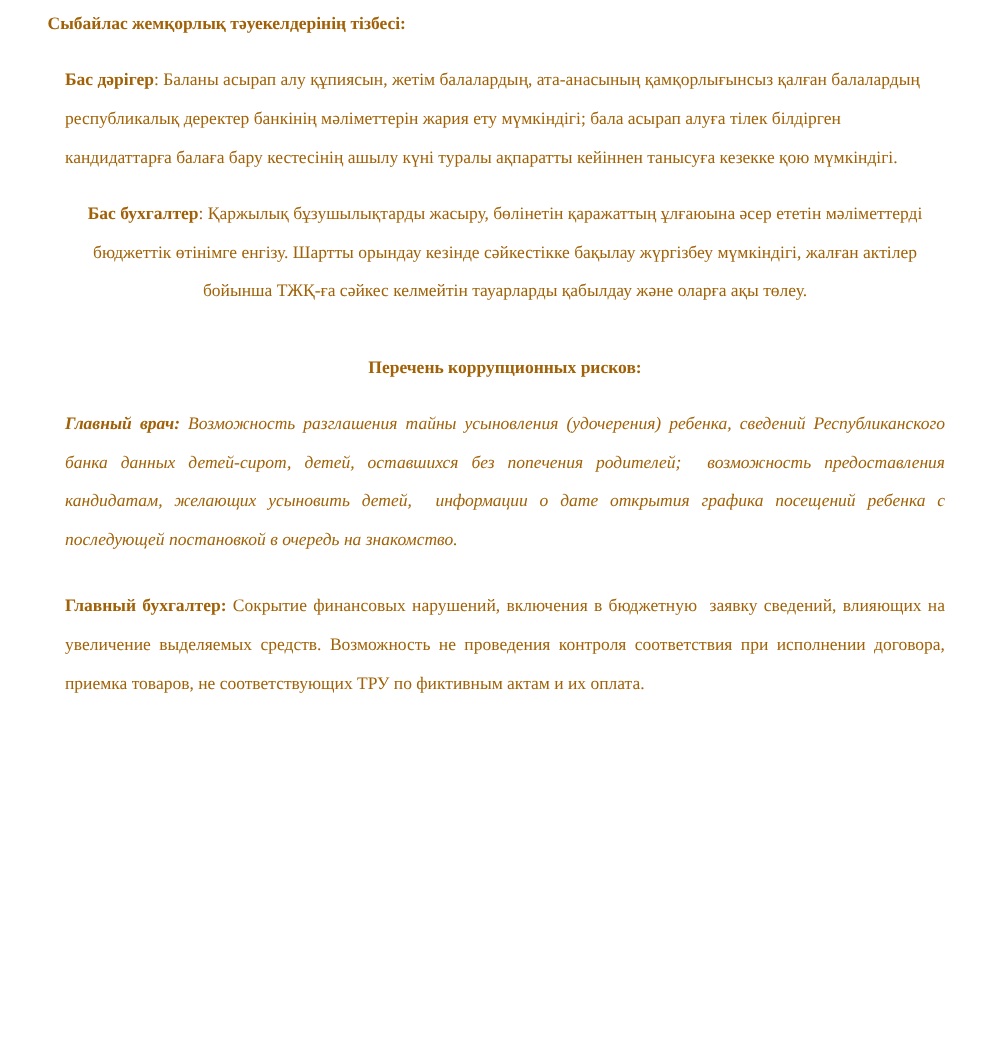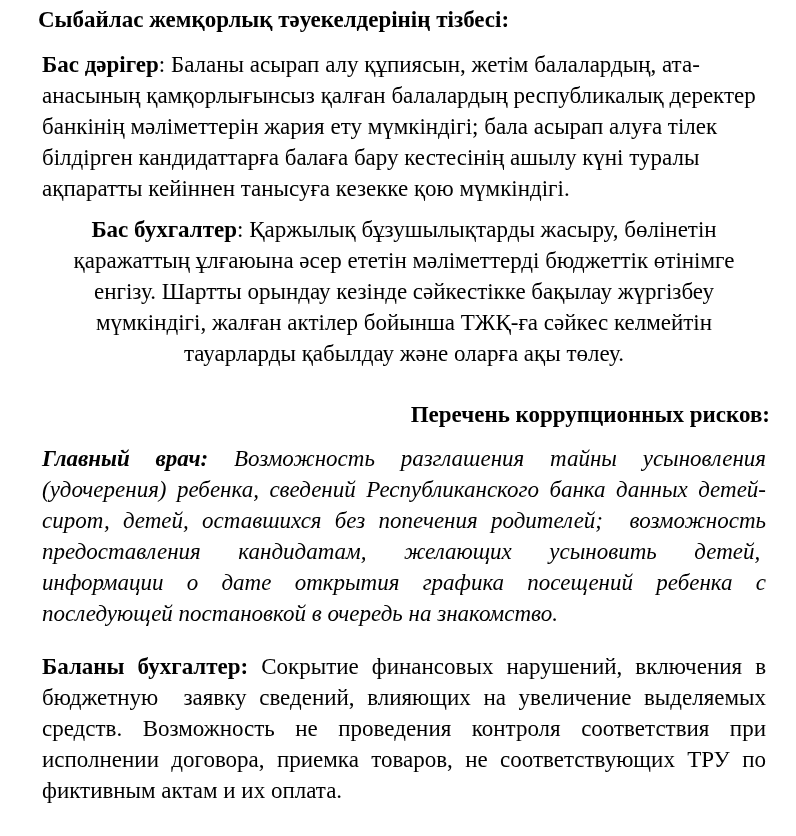--- a/index.html
+++ b/index.html
@@ -11,37 +11,37 @@
     width: 796px;
     height: 836px;
     overflow: hidden;
   }
   .document {
     box-sizing: border-box;
     width: 796px;
     height: 836px;
     padding: 4px 26px 0 38px;
     font-family: "Liberation Serif", "DejaVu Serif", serif;
-    font-size: 23px;
+    font-size: 14px;
     line-height: 31px;
-    color: #000000;
+    color: #a16207;
     background: #ffffff;
   }
   .heading {
     font-weight: bold;
     margin: 0 0 14px 0;
     text-align: left;
   }
   .heading-ru {
     font-weight: bold;
     margin: 30px 0 13px 0;
-    text-align: right;
+    text-align: center;
   }
   p {
-    margin: 4px;
+    margin: 14px;
   }
   .para-kz {
     text-align: left;
     margin-bottom: 10px;
   }
   .para-kz-last {
     text-align: center;
     margin-bottom: 0;
   }
   .para-ru {
@@ -65,15 +65,15 @@
   <div class="heading">Сыбайлас жемқорлық тәуекелдерінің тізбесі:</div>
 
   <p class="para-kz"><span class="role-label">Бас дәрігер</span><span>: Баланы асырап алу құпиясын, жетім балалардың, ата-анасының қамқорлығынсыз қалған балалардың республикалық деректер банкінің мәліметтерін жария ету мүмкіндігі; бала асырап алуға тілек білдірген кандидаттарға балаға бару кестесінің ашылу күні туралы ақпаратты кейіннен танысуға кезекке қою мүмкіндігі.</span></p>
 
   <p class="para-kz-last"><span class="role-label">Бас бухгалтер</span><span>: Қаржылық бұзушылықтарды жасыру, бөлінетін қаражаттың ұлғаюына әсер ететін мәліметтерді бюджеттік өтінімге енгізу. Шартты орындау кезінде сәйкестікке бақылау жүргізбеу мүмкіндігі, жалған актілер бойынша ТЖҚ-ға сәйкес келмейтін тауарларды қабылдау және оларға ақы төлеу.</span></p>
 
   <div class="heading-ru">Перечень коррупционных рисков:</div>
 
   <p class="para-ru"><span class="role-label">Главный врач:</span><span> Возможность разглашения тайны усыновления (удочерения) ребенка, сведений Республиканского банка данных детей-сирот, детей, оставшихся без попечения родителей;&nbsp; возможность предоставления кандидатам, желающих усыновить детей,&nbsp; информации о дате открытия графика посещений ребенка с последующей постановкой в очередь на знакомство.</span></p>
 
-  <p class="para-ru-last"><span class="role-label">Баланы бухгалтер:</span><span> Сокрытие финансовых нарушений, включения в бюджетную&nbsp; заявку сведений, влияющих на увеличение выделяемых средств. Возможность не проведения контроля соответствия при исполнении договора, приемка товаров, не соответствующих ТРУ по фиктивным актам и их оплата.</span></p>
+  <p class="para-ru-last"><span class="role-label">Главный бухгалтер:</span><span> Сокрытие финансовых нарушений, включения в бюджетную&nbsp; заявку сведений, влияющих на увеличение выделяемых средств. Возможность не проведения контроля соответствия при исполнении договора, приемка товаров, не соответствующих ТРУ по фиктивным актам и их оплата.</span></p>
 
 </div>
 
 </body></html>

